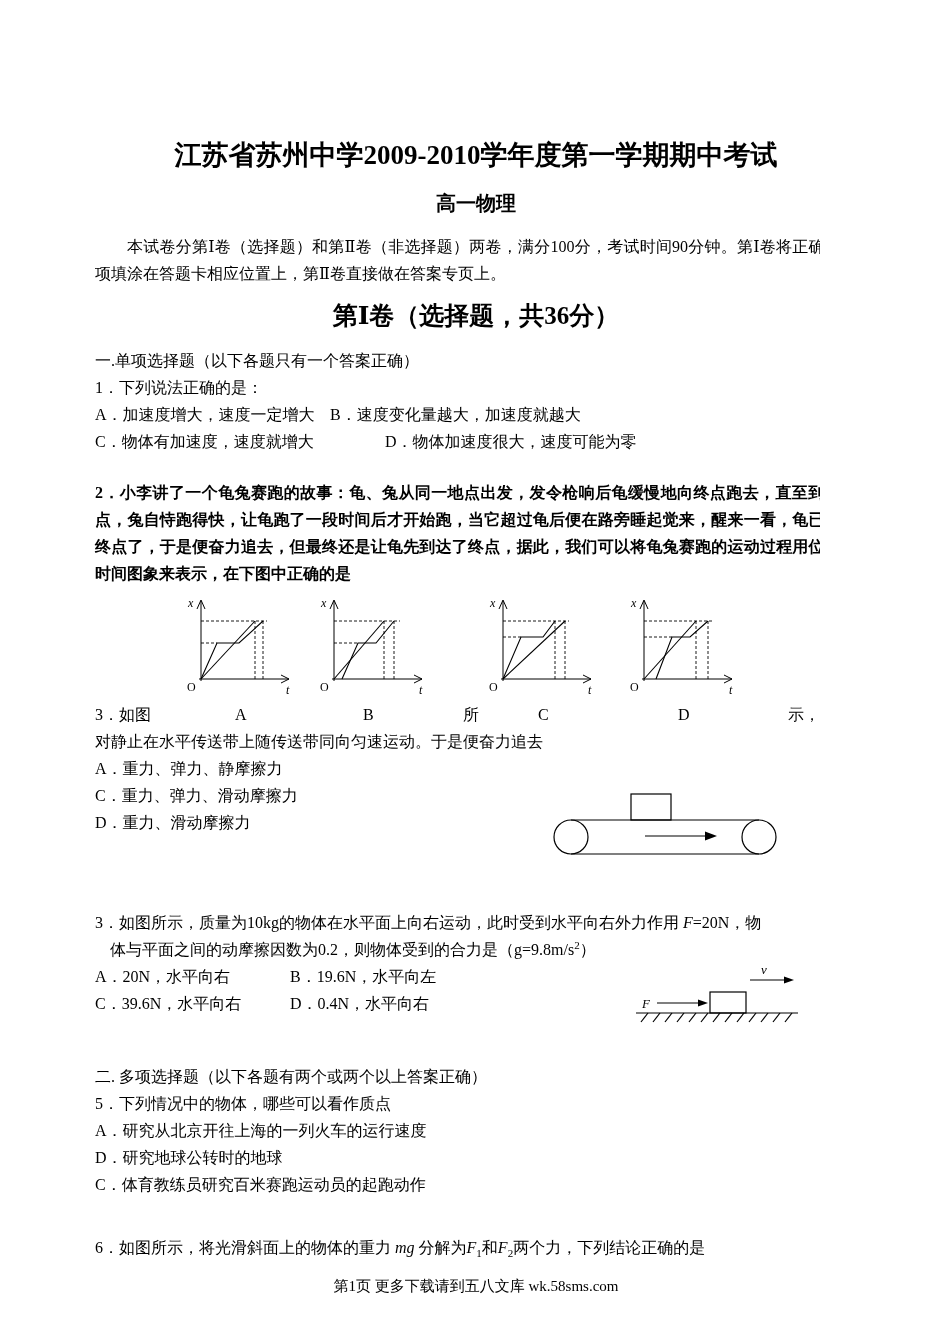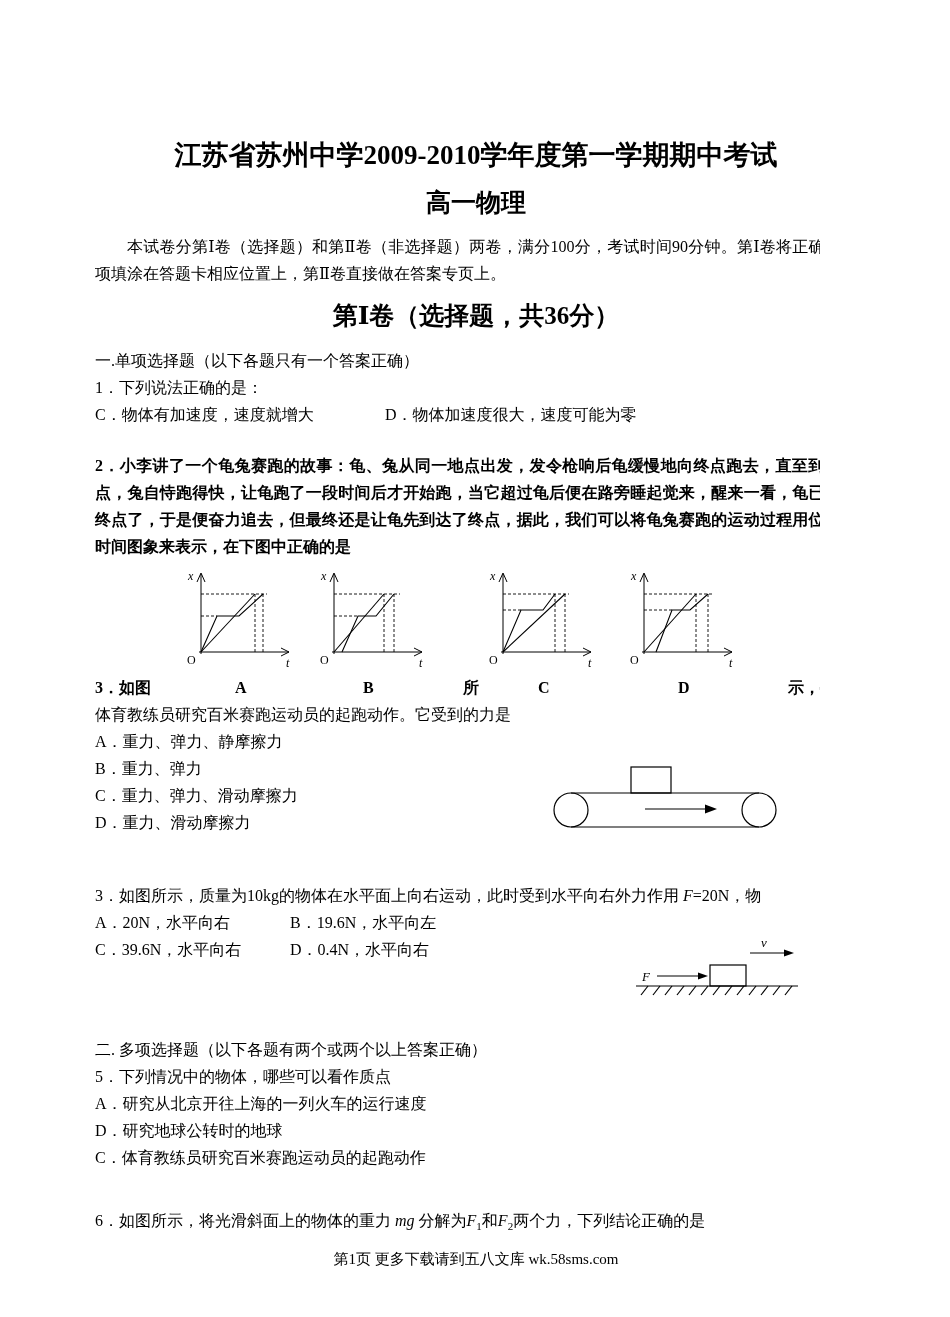--- a/index.html
+++ b/index.html
@@ -5,34 +5,34 @@
   * { margin:0; padding:0; box-sizing:border-box; }
   html,body { background:#ffffff; }
   .page {
     position:relative; width:820px; height:1317px; background:#fff;
     font-family:"Liberation Serif","DejaVu Serif",serif; color:#000;
     overflow:hidden;
     margin-top:44px;
   }
   .content { position:absolute; left:95px; top:92px; width:762px; }
   .title { text-align:center; font-size:27px; font-weight:bold; line-height:38px; }
-  .subtitle { text-align:center; font-size:25px; font-weight:bold; line-height:34px; margin-top:12px; }
+  .subtitle { text-align:center; font-size:20px; font-weight:bold; line-height:34px; margin-top:12px; }
   .intro { margin-top:13px; font-size:16px; line-height:27px; text-indent:2em; text-align:justify; }
   .section-title { text-align:center; font-size:25px; font-weight:bold; line-height:38px; margin-top:10px; }
   .body-line { font-size:16px; line-height:27px; }
   .para { font-size:16px; line-height:27px; text-align:justify;font-weight:bold; }
   .mt { margin-top:24px; }
   .mt-s { margin-top:12px; }
   .w235 { display:inline-block; width:235px; }
   .w290 { display:inline-block; width:290px; }
   .w195 { display:inline-block; width:195px; }
   .graphs-row { display:flex; align-items:flex-end; margin-top:4px; padding-left:88px; }
   .graphs-row svg { flex:0 0 auto; }
   .gap18 { margin-left:18px; } .gap54 { margin-left:54px; } .gap26 { margin-left:26px; }
-  .q3-line { position:relative; height:27px; font-size:16px;font-weight:bold; }
+  .q3-line { position:relative; height:27px; font-size:16px; }
   .q3-line span { position:absolute; top:0; line-height:27px; white-space:nowrap; }
   .q3-block { position:relative; min-height:130px; }
   .q3-opts { width:430px; }
   .conveyor-fig { position:absolute; left:450px; top:26px; }
   .q4-block { position:relative; min-height:130px; padding-bottom:14px; }
   .q4-l2 { padding-left:15px; }
   .q4-fig { position:absolute; left:535px; top:52px; }
   i { font-style:italic; font-family:"Liberation Serif","DejaVu Serif",serif; }
   sup { font-size:11px; vertical-align:super; line-height:0; }
   sub { font-size:11px; vertical-align:sub; line-height:0; }
@@ -55,20 +55,23 @@
 
     <div class="title">江苏省苏州中学2009-2010学年度第一学期期中考试</div>
     <div class="subtitle">高一物理</div>
     <div class="intro">本试卷分第Ⅰ卷（选择题）和第Ⅱ卷（非选择题）两卷，满分100分，考试时间90分钟。第Ⅰ卷将正确的选项填涂在答题卡相应位置上，第Ⅱ卷直接做在答案专页上。</div>
     <div class="section-title">第Ⅰ卷（选择题，共36分）</div>
 
     <div class="body-line mt-s">一.单项选择题（以下各题只有一个答案正确）</div>
 
     <div class="body-line">1．下列说法正确的是：</div>
     <div class="body-line">
+      <span class="w235">A．加速度增大，速度一定增大</span><span>B．速度变化量越大，加速度就越大</span>
+    </div>
+    <div class="body-line">
       <span class="w290">C．物体有加速度，速度就增大</span><span>D．物体加速度很大，速度可能为零</span>
     </div>
 
     <div class="para mt">2．小李讲了一个龟兔赛跑的故事：龟、兔从同一地点出发，发令枪响后龟缓慢地向终点跑去，直至到达终点，兔自恃跑得快，让龟跑了一段时间后才开始跑，当它超过龟后便在路旁睡起觉来，醒来一看，龟已接近终点了，于是便奋力追去，但最终还是让龟先到达了终点，据此，我们可以将龟兔赛跑的运动过程用位移一时间图象来表示，在下图中正确的是</div>
 
     <div class="graphs-row">
 
       <svg viewBox="0 0 115 110" width="115" height="110">
         <g>
           <line class="ax" x1="18" y1="90" x2="18" y2="10"></line>
@@ -144,43 +147,45 @@
 
     <div class="q3-line">
       <span style="left:0">3．如图</span>
       <span style="left:140px">A</span>
       <span style="left:268px">B</span>
       <span style="left:368px">所</span>
       <span style="left:443px">C</span>
       <span style="left:583px">D</span>
       <span style="left:693px">示，物体相</span>
     </div>
-    <div class="body-line">体育教练员研究百米赛跑运动员的起跑动作。它受到的力是</div>
+    <div class="body-line">对静止在水平传送带上随传送带同向匀速运动。于是便奋力追去</div>
 
     <div class="q3-block">
       <div class="q3-opts">
         <div class="body-line">A．重力、弹力、静摩擦力</div>
-        <div class="body-line">B．重力、弹力</div>
         <div class="body-line">C．重力、弹力、滑动摩擦力</div>
         <div class="body-line">D．重力、滑动摩擦力</div>
       </div>
       <svg class="conveyor-fig" viewBox="0 0 240 95" width="240" height="95">
         <circle class="fig-stroke" cx="26" cy="56" r="17"></circle>
         <circle class="fig-stroke" cx="214" cy="56" r="17"></circle>
         <line class="fig-stroke" x1="26" y1="39" x2="214" y2="39"></line>
         <line class="fig-stroke" x1="26" y1="73" x2="214" y2="73"></line>
         <rect class="fig-stroke" x="86" y="13" width="40" height="26"></rect>
         <line class="fig-stroke" x1="100" y1="55" x2="164" y2="55"></line>
         <polygon class="fig-fill" points="172,55 160,50.5 160,59.5"></polygon>
       </svg>
     </div>
 
     <div class="q4-block mt">
       <div class="body-line">
         <span>3．如图所示，质量为10kg的物体在水平面上向右运动，此时受到水平向右外力作用 </span><i>F</i><span>=20N，物</span>
+      </div>
+      <div class="body-line q4-l2">
+        <span>体与平面之间的动摩擦因数为0.2，则物体受到的合力是（g=9.8m/s</span><sup>2</sup><span>）</span>
       </div>
       <div class="body-line">
         <span class="w195">A．20N，水平向右</span><span>B．19.6N，水平向左</span>
       </div>
       <div class="body-line">
         <span class="w195">C．39.6N，水平向右</span><span>D．0.4N，水平向右</span>
       </div>
       <svg class="q4-fig" viewBox="0 0 175 70" width="175" height="70">
         <text class="fig-lab" x="131" y="13">v</text>
         <line class="fig-stroke" x1="120" y1="19" x2="157" y2="19"></line>

